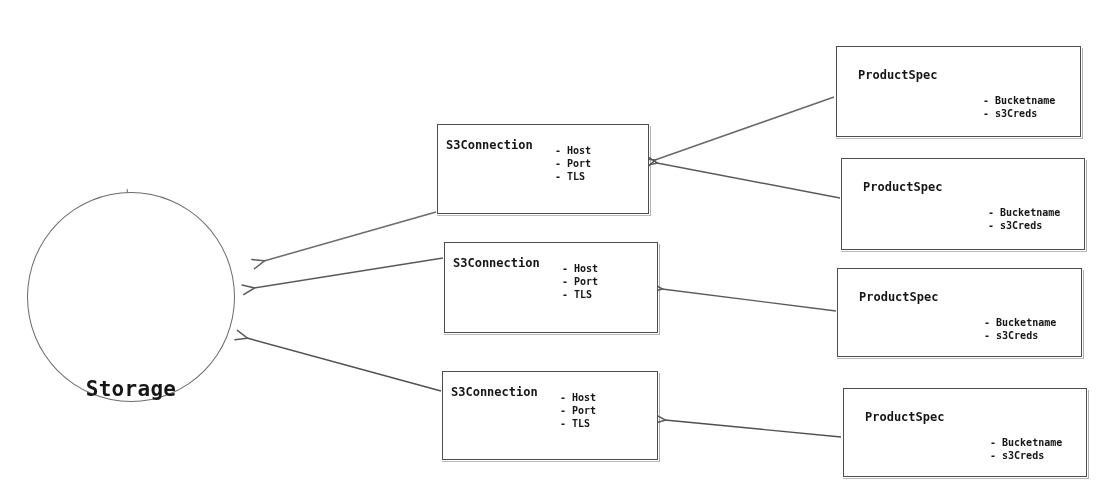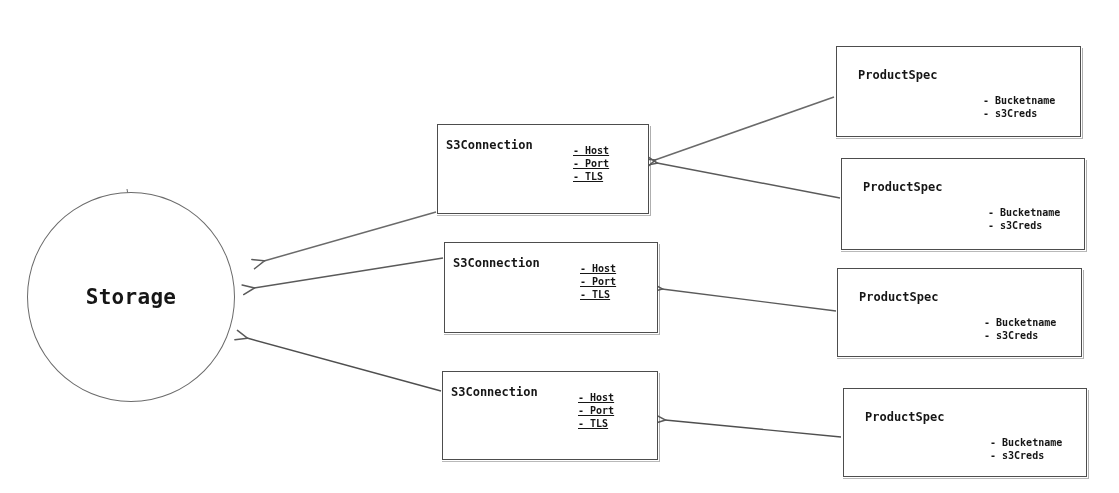--- a/index.html
+++ b/index.html
@@ -24,21 +24,21 @@
   .node {
     position: absolute;
     background: #ffffff;
     z-index: 2;
     box-sizing: border-box;
   }
   .circle-node {
     border: 1.6px solid #6b6b6b;
     border-radius: 50%;
     display: flex;
-    align-items: center;
+    align-items: flex-end;
     justify-content: center;
   }
   .circle-label {
     font-size: 21px;
     font-weight: bold;
     letter-spacing: 0.3px;
     color: #161616;
   }
   .box {
     border: 1.4px solid #4d4d4d;
@@ -61,21 +61,21 @@
   }
   .node-attrs {
     position: absolute;
     font-size: 10px;
     font-weight: bold;
     line-height: 13px;
     color: #161616;
     white-space: nowrap;
   }
   .s3 .node-title   { left: 8px;  top: 13px; text-align: right; }
-  .s3 .node-attrs   { left: 135px; top: 19px; text-decoration: underline; }
+  .s3 .node-attrs   { left: 117px; top: 19px; }
   .spec .node-title { left: 21px; top: 21px; }
   .spec .node-attrs { left: 146px; top: 31px; margin-top: 16px; }
 </style>
 </head>
 <body>
 
 <div class="canvas">
 
   <svg class="connector-layer" viewBox="0 0 1119 493" xmlns="http://www.w3.org/2000/svg">
     <defs>

